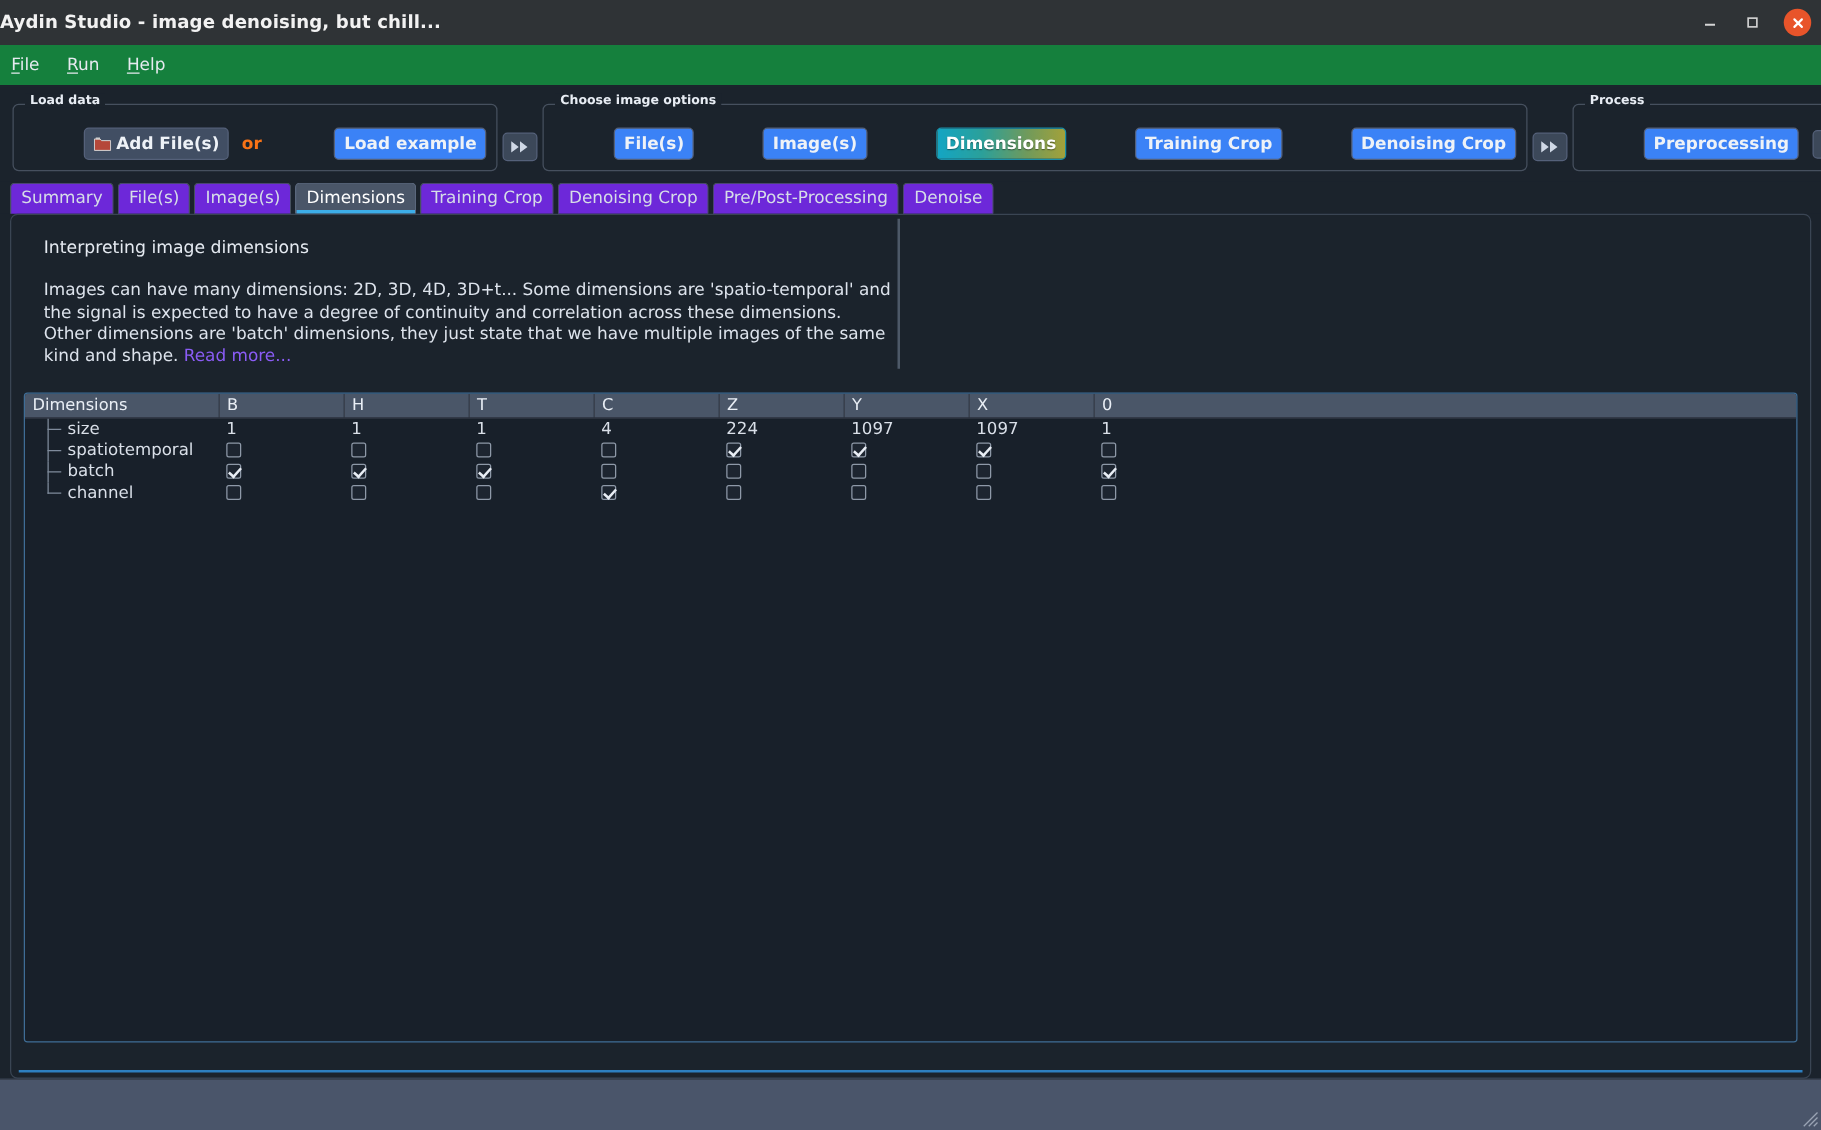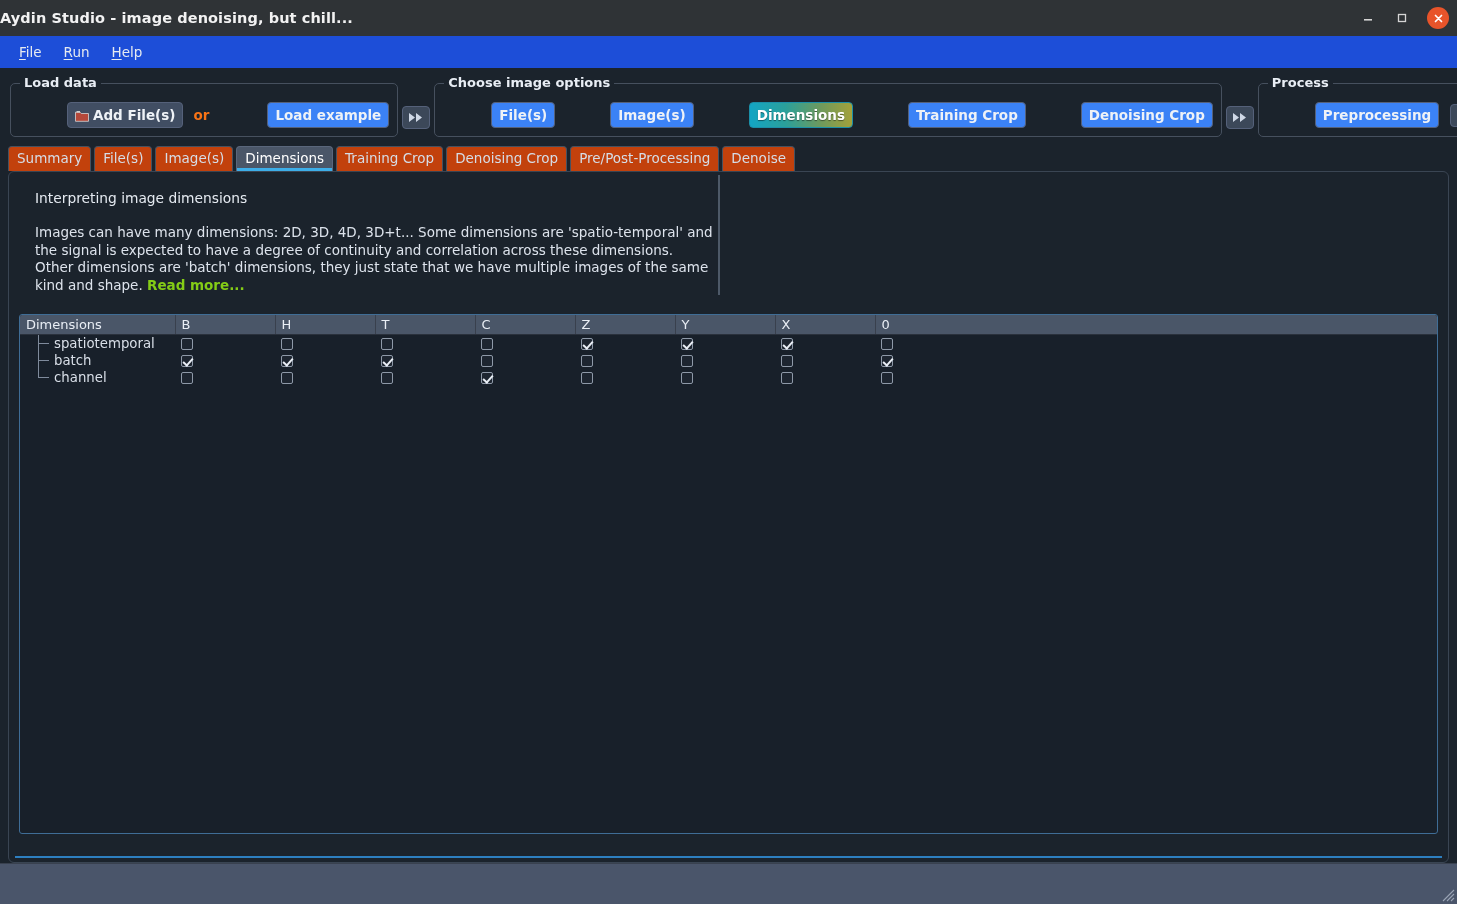--- a/index.html
+++ b/index.html
@@ -54,24 +54,23 @@
     width: 22px; height: 22px;
     border-radius: 50%;
     background: #e8542a;
     display: flex; align-items: center; justify-content: center;
     margin-left: 2px;
   }
 
   
   .menubar {
     height: 32px;
-    background: #1d4ed8;
-    display: flex;
-    align-items: center;
-    padding-left: 10px;
+    background: #15803d;
+    display: flex;
+    align-items: center;
     gap: 4px;
     border-bottom: 1px solid #1b232c;
   }
   .menu-item {
     padding: 4px 9px;
     font-size: 13.5px;
     color: #e6eaf0;
     cursor: default;
   }
   .menu-item u { text-underline-offset: 2px; }
@@ -95,21 +94,21 @@
     align-items: center;
     gap: 7px;
     height: 30px;
   }
   .groupbox > .gb-title {
     position: absolute;
     top: -9px;
     left: 9px;
     background: #1b232c;
     padding: 0 4px;
-    font-size: 13px;
+    font-size: 10px;
     font-weight: bold;
     color: #e8edf4;
     white-space: nowrap;
   }
   .tbtn {
     background: #414e63;
     border: 1px solid #55617a;
     border-radius: 4px;
     color: #eef2f7;
     font-size: 13.5px;
@@ -170,21 +169,21 @@
   
   .tabbar {
     display: flex;
     align-items: flex-end;
     padding-left: 8px;
     gap: 3px;
     height: 26px;
     background: #1b232c;
   }
   .tab {
-    background: #c2410c;
+    background: #6d28d9;
     border: 1px solid #46515f;
     border-bottom: none;
     border-radius: 4px 4px 0 0;
     padding: 3px 8px 4px 8px;
     font-size: 13.5px;
     color: #d6dde7;
     cursor: default;
     white-space: nowrap;
     line-height: 17px;
   }
@@ -222,21 +221,21 @@
     font-size: 13.8px;
     color: #e5eaf1;
     margin-bottom: 18px;
   }
   .desc-body {
     font-size: 13.5px;
     color: #dde3ec;
     line-height: 17.5px;
     width: 680px;
   }
-  .desc-body b { font-weight: bold; color: #84cc16; }
+  .desc-body b { font-weight: normal; color: #8b5cf6; }
   .vsep {
     position: absolute;
     left: 709px;
     top: 3px;
     width: 2px;
     height: 120px;
     background: #4d5968;
   }
 
   
@@ -493,20 +492,39 @@
           <th>T</th>
           <th>C</th>
           <th>Z</th>
           <th>Y</th>
           <th>X</th>
           <th>0</th>
         </tr>
       </thead>
       <tbody>
 
+        <tr>
+          <td class="labelcell">
+            <div class="tree-label">
+              <span class="tree-gfx">
+                  <i class="v"></i>
+                  <i class="h"></i>
+                </span>
+              <span>size</span>
+            </div>
+          </td>
+          <td>1</td>
+          <td>1</td>
+          <td>1</td>
+          <td>4</td>
+          <td>224</td>
+          <td>1097</td>
+          <td>1097</td>
+          <td>1</td>
+        </tr>
 
         <tr>
           <td class="labelcell">
             <div class="tree-label">
               <span class="tree-gfx">
                   <i class="v"></i>
                   <i class="h"></i>
                 </span>
               <span>spatiotemporal</span>
             </div>

